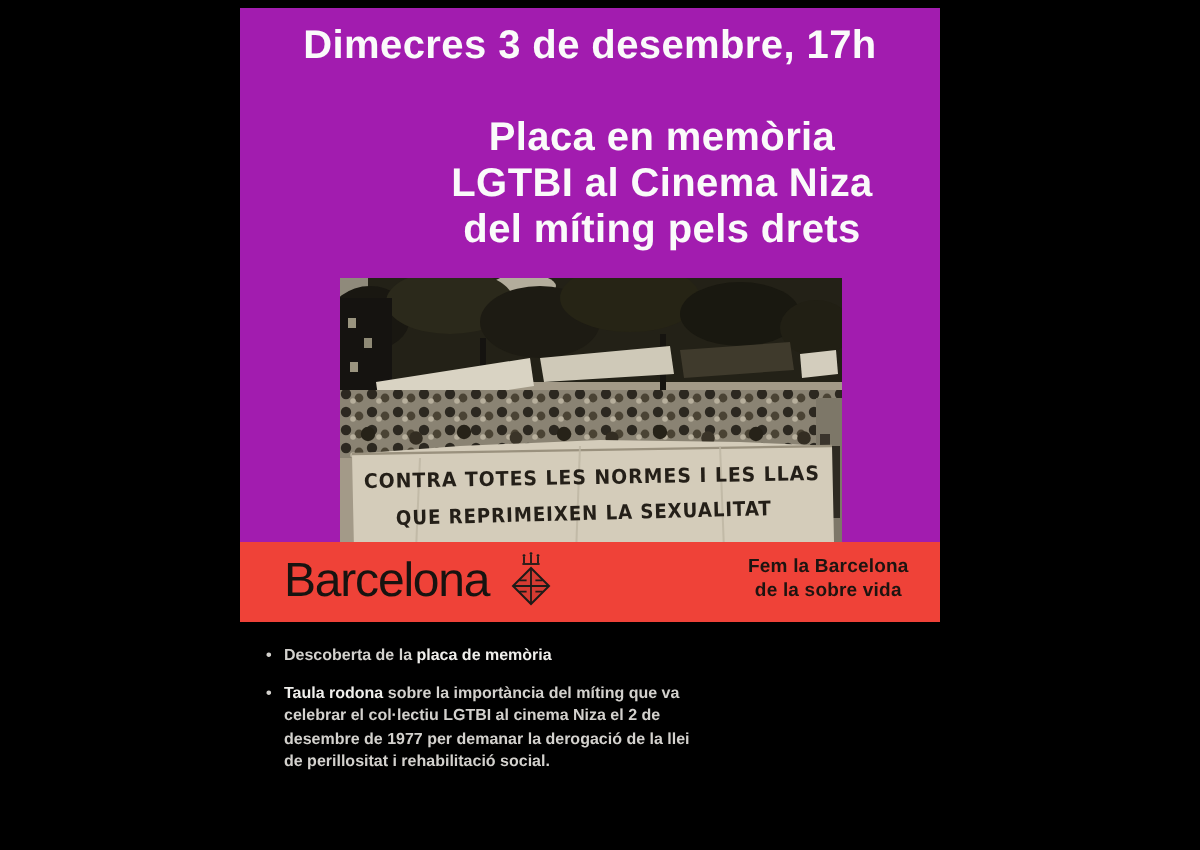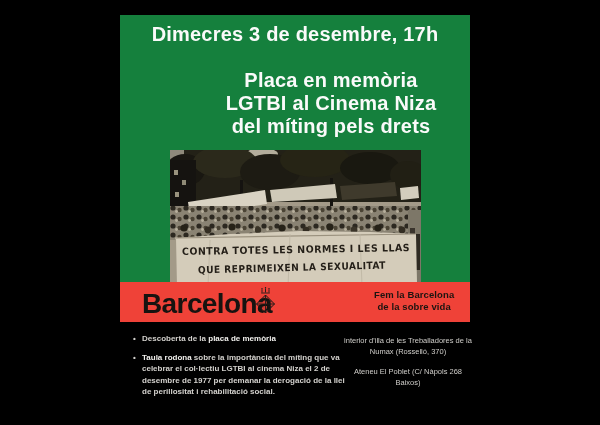--- a/index.html
+++ b/index.html
@@ -1,22 +1,22 @@
 <!DOCTYPE html>
 <html><head>
 <meta charset="utf-8">
 <style>
   html,body{margin:0;padding:0;}
   body{
     width:600px;height:425px;background:#000;position:relative;overflow:hidden;
     font-family:"Liberation Sans",sans-serif;
   }
   .poster{
-    position:absolute;left:120px;top:15px;width:350px;height:307px;
-    background:#15803d;
+    position:absolute;left:120px;top:4px;width:350px;height:307px;
+    background:#a21caf;
   }
   .date-line{
     position:absolute;top:8px;left:0;width:100%;text-align:center;
     color:#fafafa;font-size:20px;font-weight:bold;letter-spacing:0.2px;
   }
   .title-block{
     position:absolute;top:54px;left:0;width:100%;text-align:center;
     color:#fafafa;font-size:20px;font-weight:bold;line-height:23px;letter-spacing:0.2px;padding-left:36px;
   }
   .photo{
@@ -34,21 +34,21 @@
   .locations{
     position:absolute;left:224px;top:321px;width:128px;text-align:center;
     color:#cfcdc9;font-size:7.5px;line-height:10.5px;
   }
   .locations p{margin:0 0 10px 0;}
   .footer{
     position:absolute;left:0;bottom:0;width:350px;height:40px;background:#ef4238;
   }
   .brand{
     position:absolute;left:22px;top:6px;color:#171310;
-    font-size:28px;font-weight:bold;letter-spacing:-0.6px;
+    font-size:24px;font-weight:normal;letter-spacing:-0.6px;
   }
   .coat{position:absolute;left:135px;top:4px;}
   .tagline{
     position:absolute;left:254px;top:7px;color:#1d1410;
     font-size:9.5px;font-weight:bold;line-height:11.5px;letter-spacing:0.1px;text-align:center;
   }
 </style>
 </head>
 <body>
 
@@ -144,24 +144,20 @@
 
   <div class="agenda">
     <div class="item">
       <span>Descoberta de la </span><b>placa de memòria</b><span></span>
     </div>
     <div class="item">
       <span></span><b>Taula rodona</b><span> sobre la importància del míting que va celebrar el col·lectiu LGTBI al cinema Niza el 2 de desembre de 1977 per demanar la derogació de la llei de perillositat i rehabilitació social.</span>
     </div>
   </div>
 
-  <div class="locations">
-    <p>interior d'illa de les Treballadores de la Numax (Rosselló, 370)</p>
-    <p>Ateneu El Poblet (C/ Nàpols 268 Baixos)</p>
-  </div>
 
   <div class="footer">
     <span class="brand">Barcelona</span>
     <span class="coat">
       <svg width="22" height="30" viewBox="0 0 22 30">
 
         <g stroke="#1d1b18" stroke-width="0.9" fill="none">
           <path d="M7,6.5 L7,3.5 M10.5,6.5 L10.5,2.5 M14,6.5 L14,3.5"></path>
           <path d="M6.2,7 L14.8,7"></path>
         </g>

